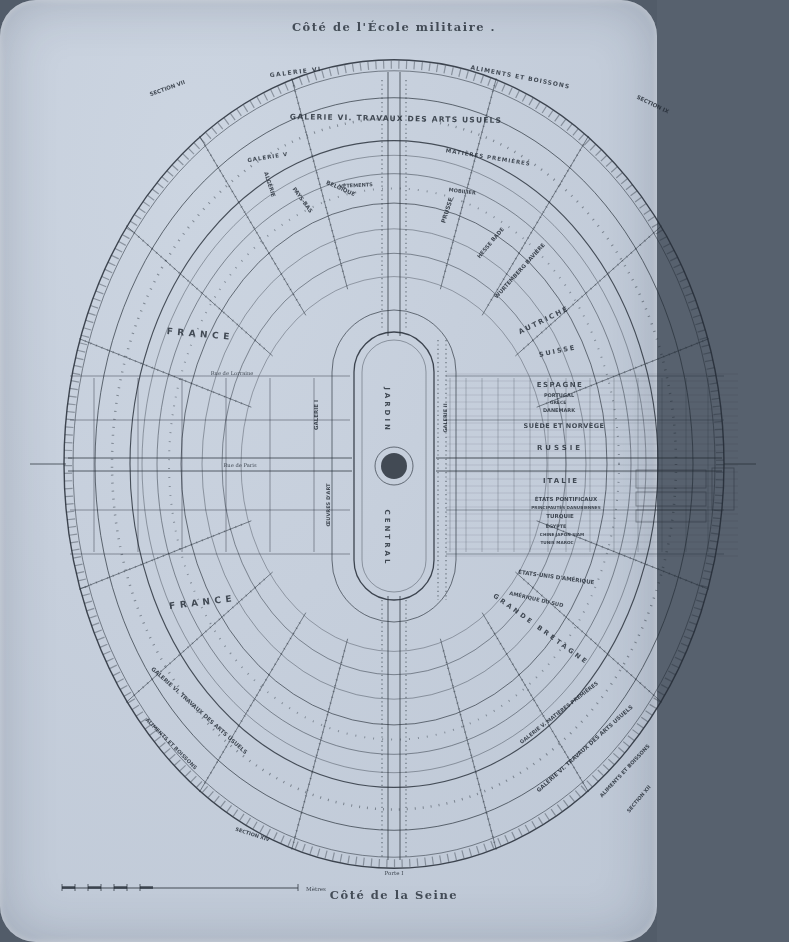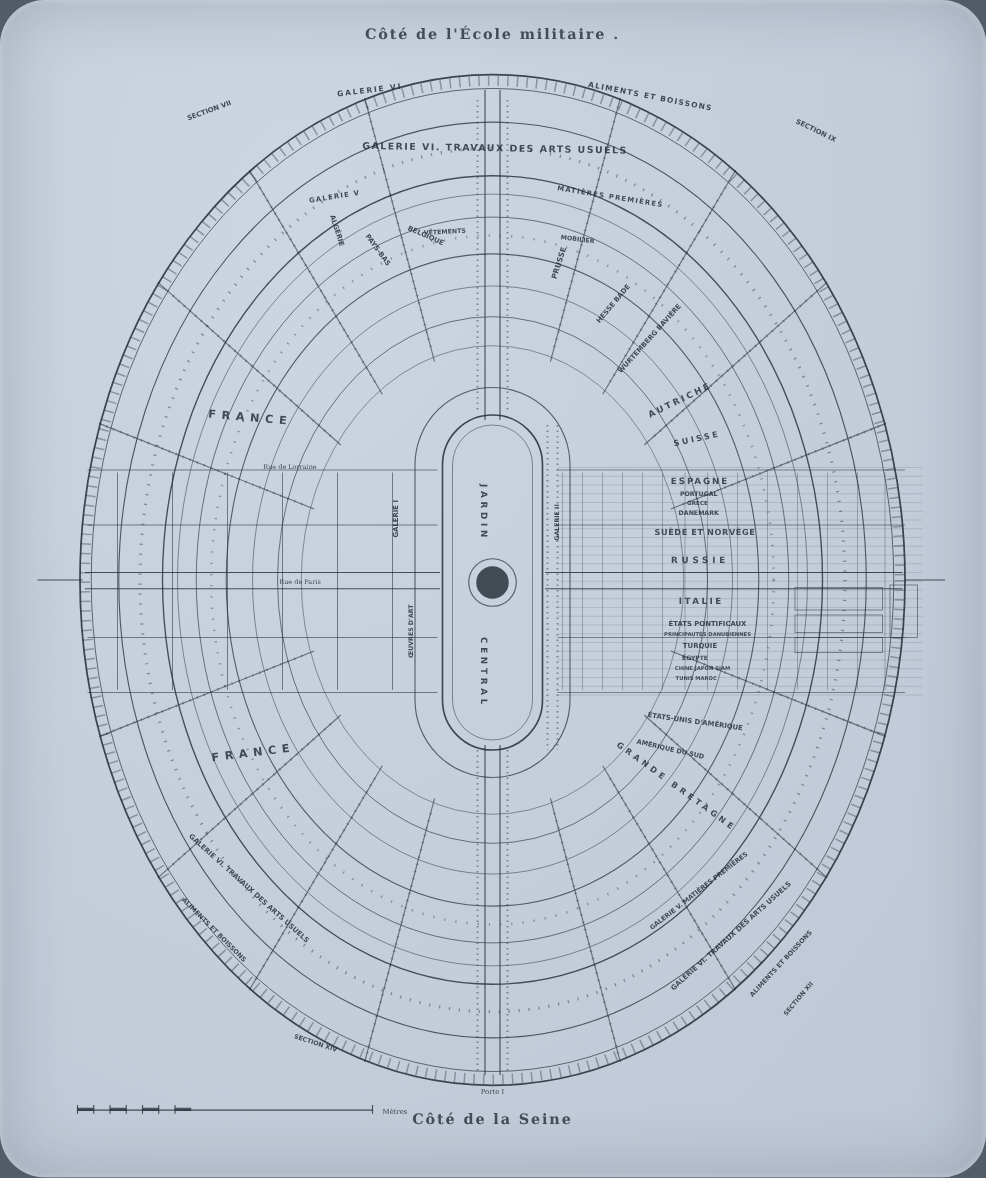--- a/index.html
+++ b/index.html
@@ -1,17 +1,17 @@
 <!DOCTYPE html>
 <html><head>
 <meta charset="utf-8">
 <style>
   html,body{margin:0;padding:0;}
   body{width:789px;height:942px;overflow:hidden;background:#57616e;font-family:"Liberation Sans",sans-serif;}
-  .frame{position:relative;width:789px;height:942px;background:#525c69;}
+  .frame{position:relative;width:657px;height:942px;background:#525c69;}
   .page{position:absolute;inset:0;border-radius:36px;
         background:radial-gradient(ellipse at 30% 18%, #ccd5e1 0%, #c6cfdc 42%, #bdc7d5 100%);
         box-shadow:inset 0 0 55px rgba(30,40,58,.22), inset 0 0 6px rgba(255,255,255,.5);}
   svg.map{position:absolute;left:0;top:0;filter:blur(.25px);}
   .ink{stroke:#242c36;fill:none;}
   text{fill:#242c36;}
   .mlabel{font-family:"DejaVu Sans",sans-serif;font-weight:700;opacity:.82;text-anchor:middle;}
   .serif{font-family:"DejaVu Serif",serif;font-weight:400;opacity:.85;}
   .caption{font-family:"DejaVu Serif",serif;font-size:11.5px;letter-spacing:1.5px;
            opacity:.8;text-anchor:middle;font-weight:700;}

